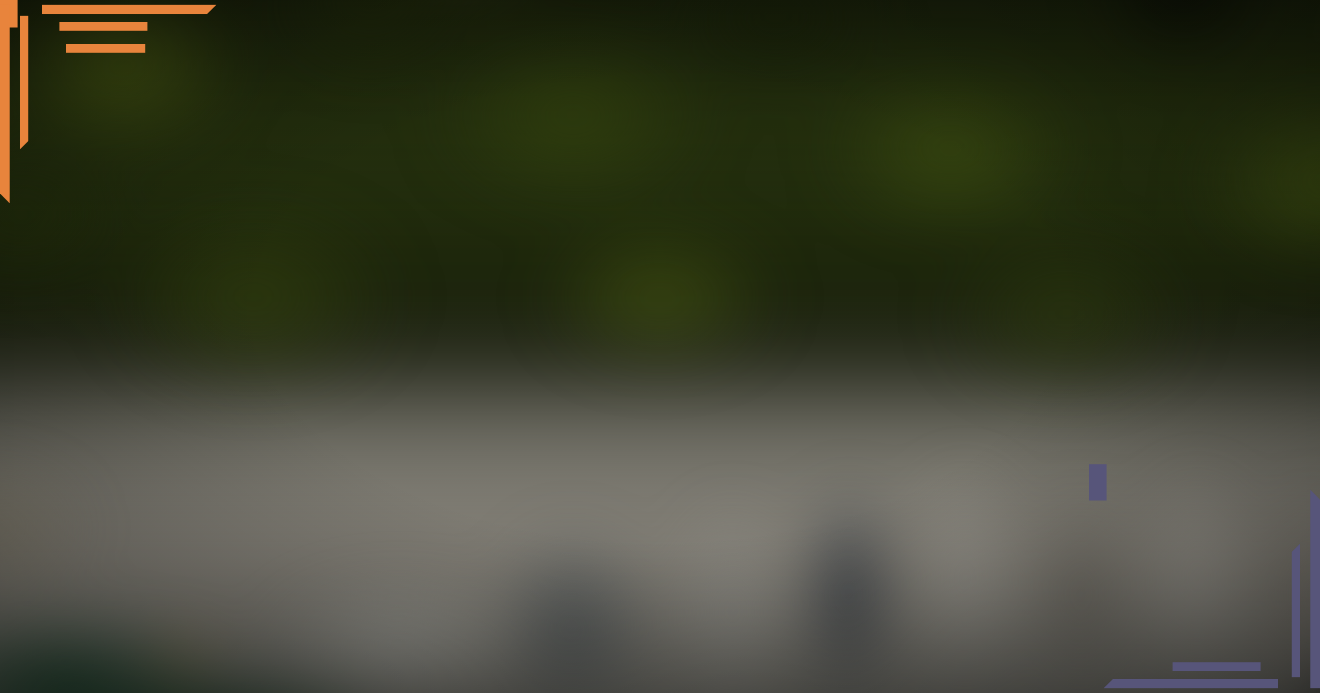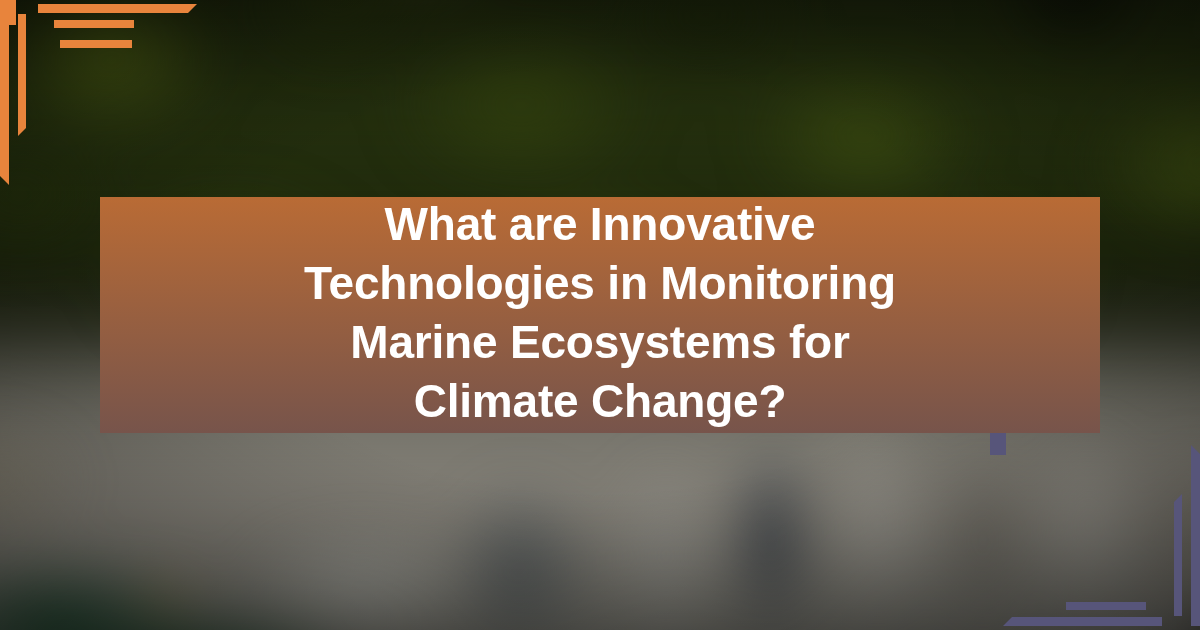--- a/index.html
+++ b/index.html
@@ -166,17 +166,14 @@
   </div>
 
   <div class="ornament orn-br">
     <span class="bar br-h1"></span>
     <span class="bar br-v1"></span>
     <span class="bar br-v2"></span>
     <span class="br-sq"></span>
     <span class="bar br-h4"></span>
   </div>
 
-  <div class="title-banner" style="background: linear-gradient(rgb(185, 107, 53) 0%, rgb(119, 84, 75) 100%);">
-    <h1 class="title-text" style="color: rgb(255, 255, 255);">What are Innovative Technologies in Monitoring Marine Ecosystems for Climate Change?</h1>
-  </div>
 
 </div>
 
 </body></html>

